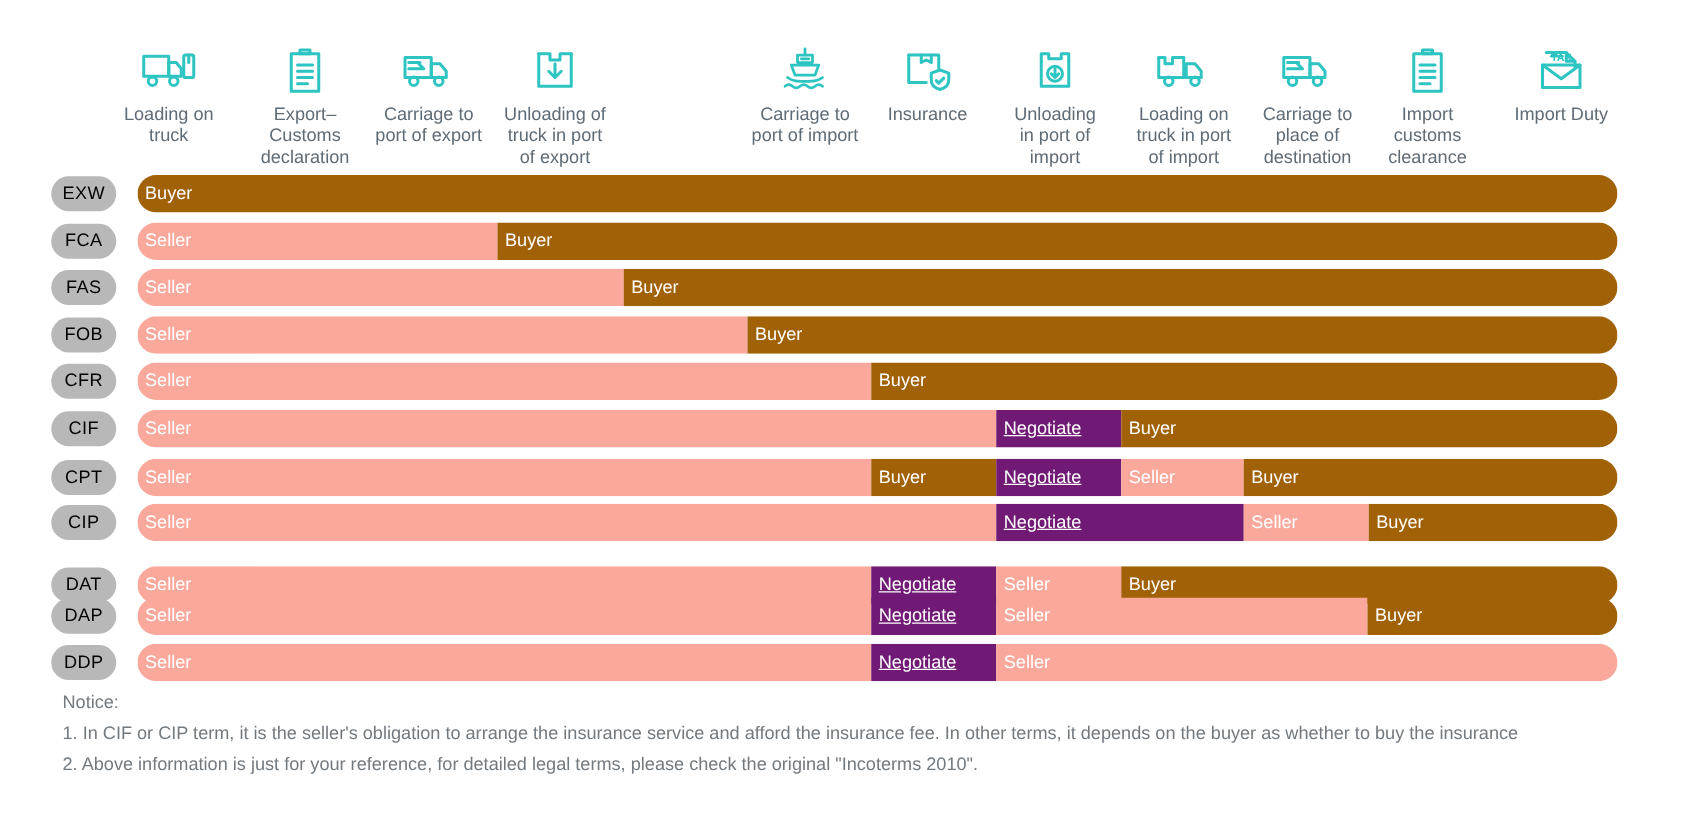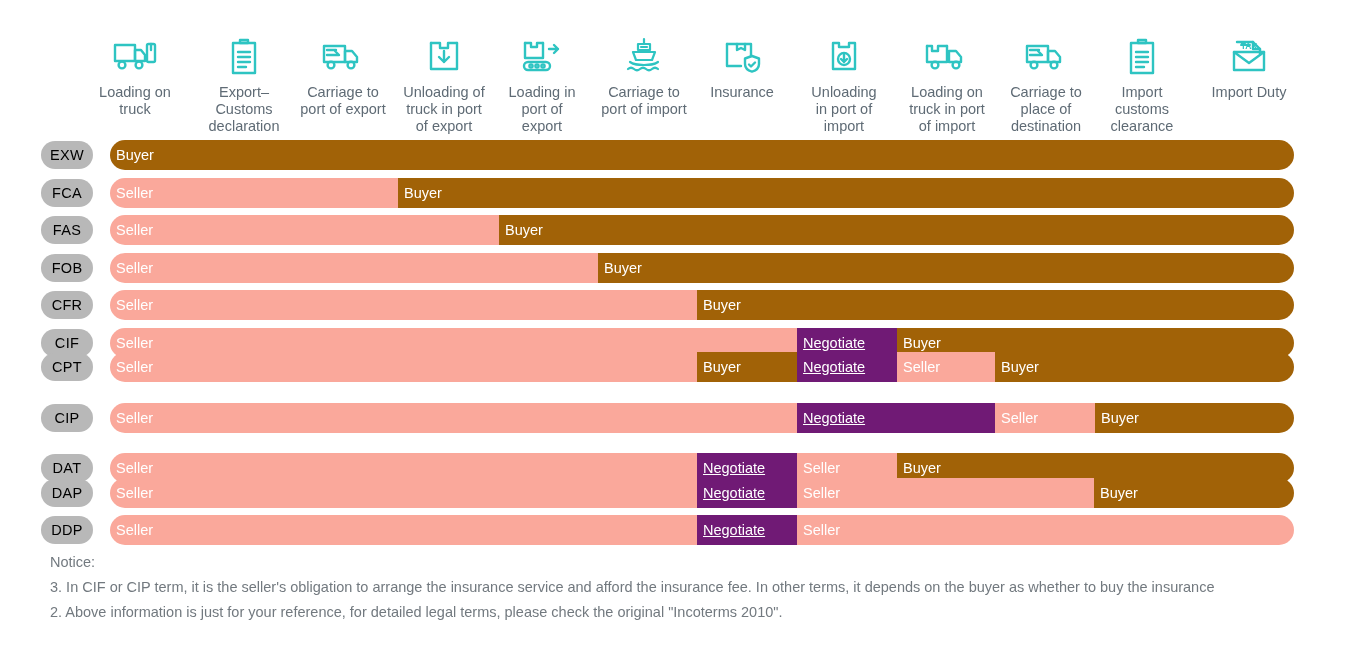--- a/index.html
+++ b/index.html
@@ -146,36 +146,20 @@
         <svg width="36" height="38" viewBox="0 0 36 38" fill="none" stroke="#2ec4c2" stroke-width="2.4" stroke-linecap="round" stroke-linejoin="round">
       <path d="M5 6v26h26V6"></path>
           <path d="M5 6h9v5h8V6h9"></path>
       <path d="M18 14v11M13 20l5 5 5-5"></path>
     </svg>
       </div>
       <div class="col-label">Unloading of
 truck in port
 of export</div>
     </div>
-    <div class="col" style="left: 487px;">
-      <div class="col-icon">
-        <svg width="44" height="36" viewBox="0 0 44 36" fill="none" stroke="#2ec4c2" stroke-width="2.4" stroke-linecap="round" stroke-linejoin="round">
-      <path d="M5 5v15h18V5"></path>
-          <path d="M5 5h6v4h6V5h6"></path>
-      <path d="M29 11h9M34 7l4 4-4 4"></path>
-      <rect x="4" y="24" width="26" height="8" rx="4"></rect>
-      <circle cx="11" cy="28" r="1.6"></circle>
-          <circle cx="17" cy="28" r="1.6"></circle>
-          <circle cx="23" cy="28" r="1.6"></circle>
-    </svg>
-      </div>
-      <div class="col-label">Loading in
-port of
-export</div>
-    </div>
     <div class="col" style="left: 589px;">
       <div class="col-icon">
         <svg width="40" height="40" viewBox="0 0 40 40" fill="none" stroke="#2ec4c2" stroke-width="2.2" stroke-linecap="round" stroke-linejoin="round">
       <path d="M20 3v5"></path>
           <path d="M14 8h12v6H14z"></path>
       <path d="M9 16h22l-3 8H12z"></path>
       <path d="M6 26c4 3 8 3 14 3s10 0 14-3"></path>
       <path d="M4 33q3-2.5 6 0t6 0 6 0 6 0 6 0"></path>
       <path d="M17 11h6"></path>
     </svg>
@@ -299,21 +283,21 @@
       </div>
     </div>
     <div class="row" style="top: 187.5px;">
       <div class="pill">CIF</div>
       <div class="track">
         <div class="seg seg-seller" style="left: 0px; width: 687px;">Seller</div>
         <div class="seg seg-negotiate" style="left: 687px; width: 100px;">Negotiate</div>
         <div class="seg seg-buyer" style="left: 787px; width: 397px;">Buyer</div>
       </div>
     </div>
-    <div class="row" style="top: 212px;">
+    <div class="row" style="top: 227px;">
       <div class="pill">CPT</div>
       <div class="track">
         <div class="seg seg-seller" style="left: 0px; width: 587px;">Seller</div>
         <div class="seg seg-buyer" style="left: 587px; width: 100px;">Buyer</div>
         <div class="seg seg-negotiate" style="left: 687px; width: 100px;">Negotiate</div>
         <div class="seg seg-seller" style="left: 787px; width: 98px;">Seller</div>
         <div class="seg seg-buyer" style="left: 885px; width: 299px;">Buyer</div>
       </div>
     </div>
     <div class="row" style="top: 262.5px;">
@@ -348,15 +332,15 @@
       <div class="track">
         <div class="seg seg-seller" style="left: 0px; width: 587px;">Seller</div>
         <div class="seg seg-negotiate" style="left: 587px; width: 100px;">Negotiate</div>
         <div class="seg seg-seller" style="left: 687px; width: 497px;">Seller</div>
       </div>
     </div>
   </div>
 
 <div id="notice">
   <p>Notice:</p>
-  <p>3. In CIF or CIP term, it is the seller's obligation to arrange the insurance service and afford the insurance fee. In other terms, it depends on the buyer as whether to buy the insurance</p>
+  <p>1. In CIF or CIP term, it is the seller's obligation to arrange the insurance service and afford the insurance fee. In other terms, it depends on the buyer as whether to buy the insurance</p>
   <p>2. Above information is just for your reference, for detailed legal terms, please check the original "Incoterms 2010".</p>
 </div>
 
 </body></html>

